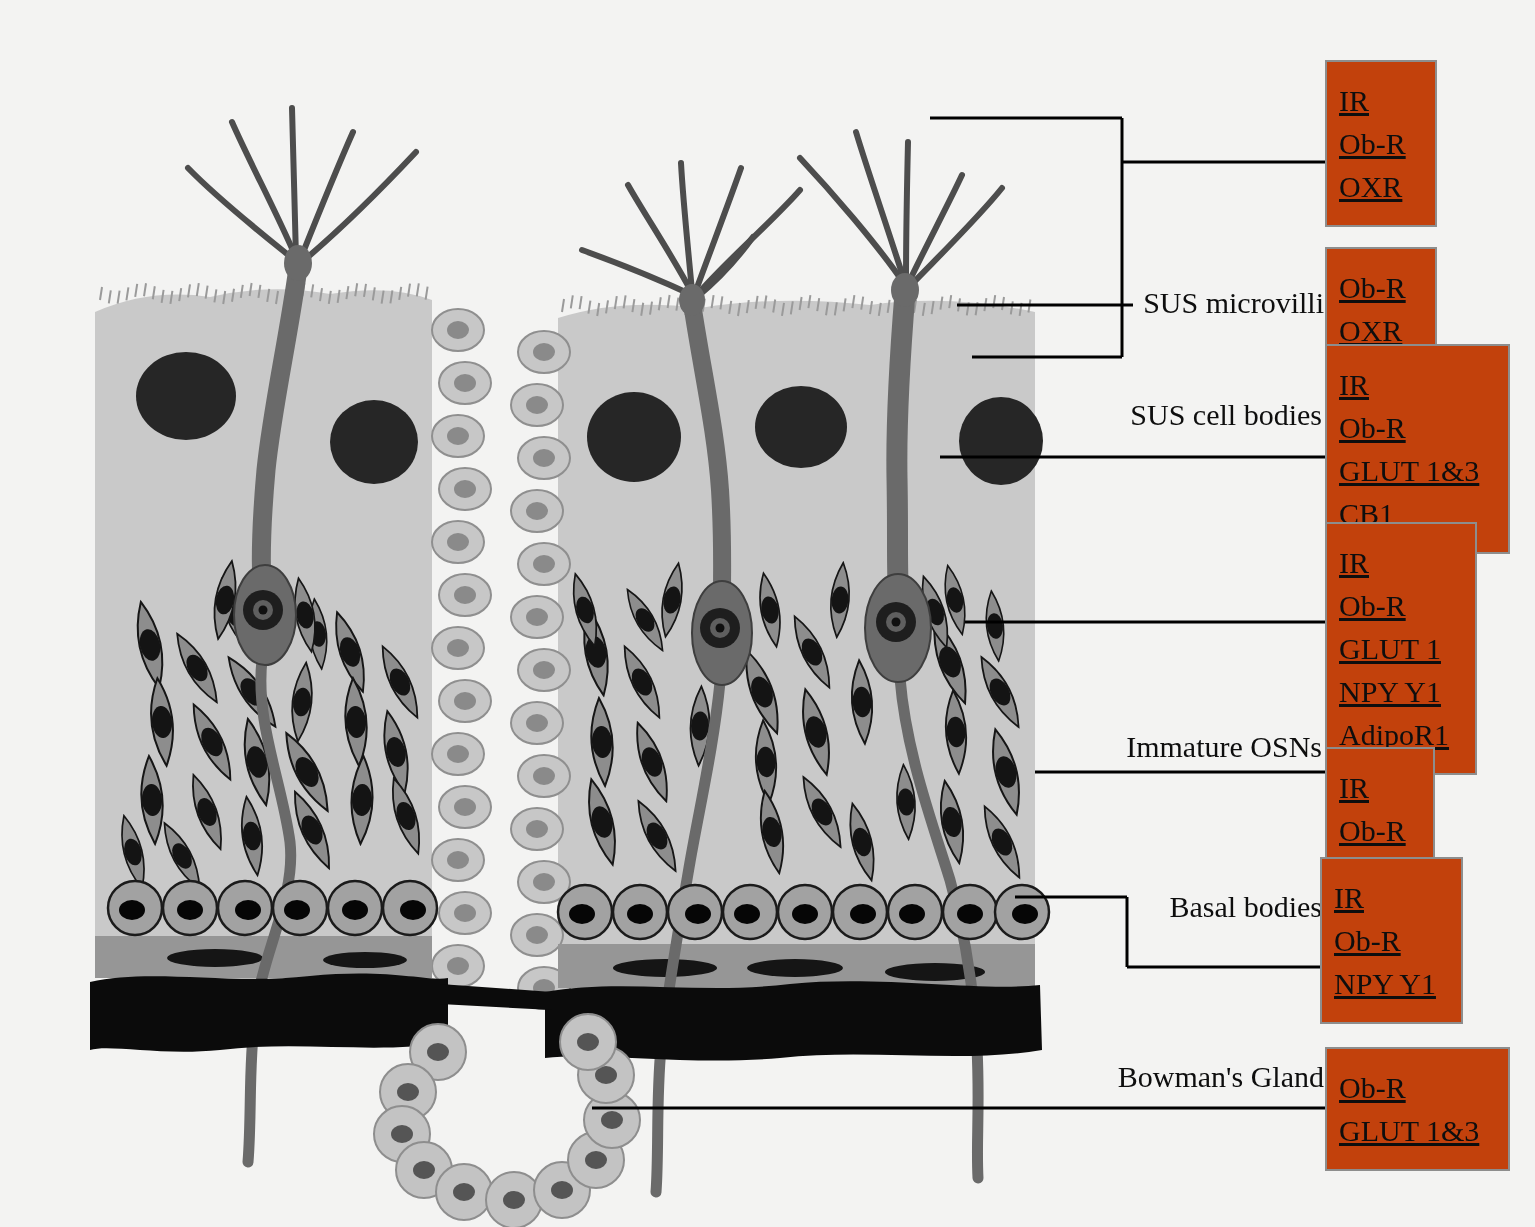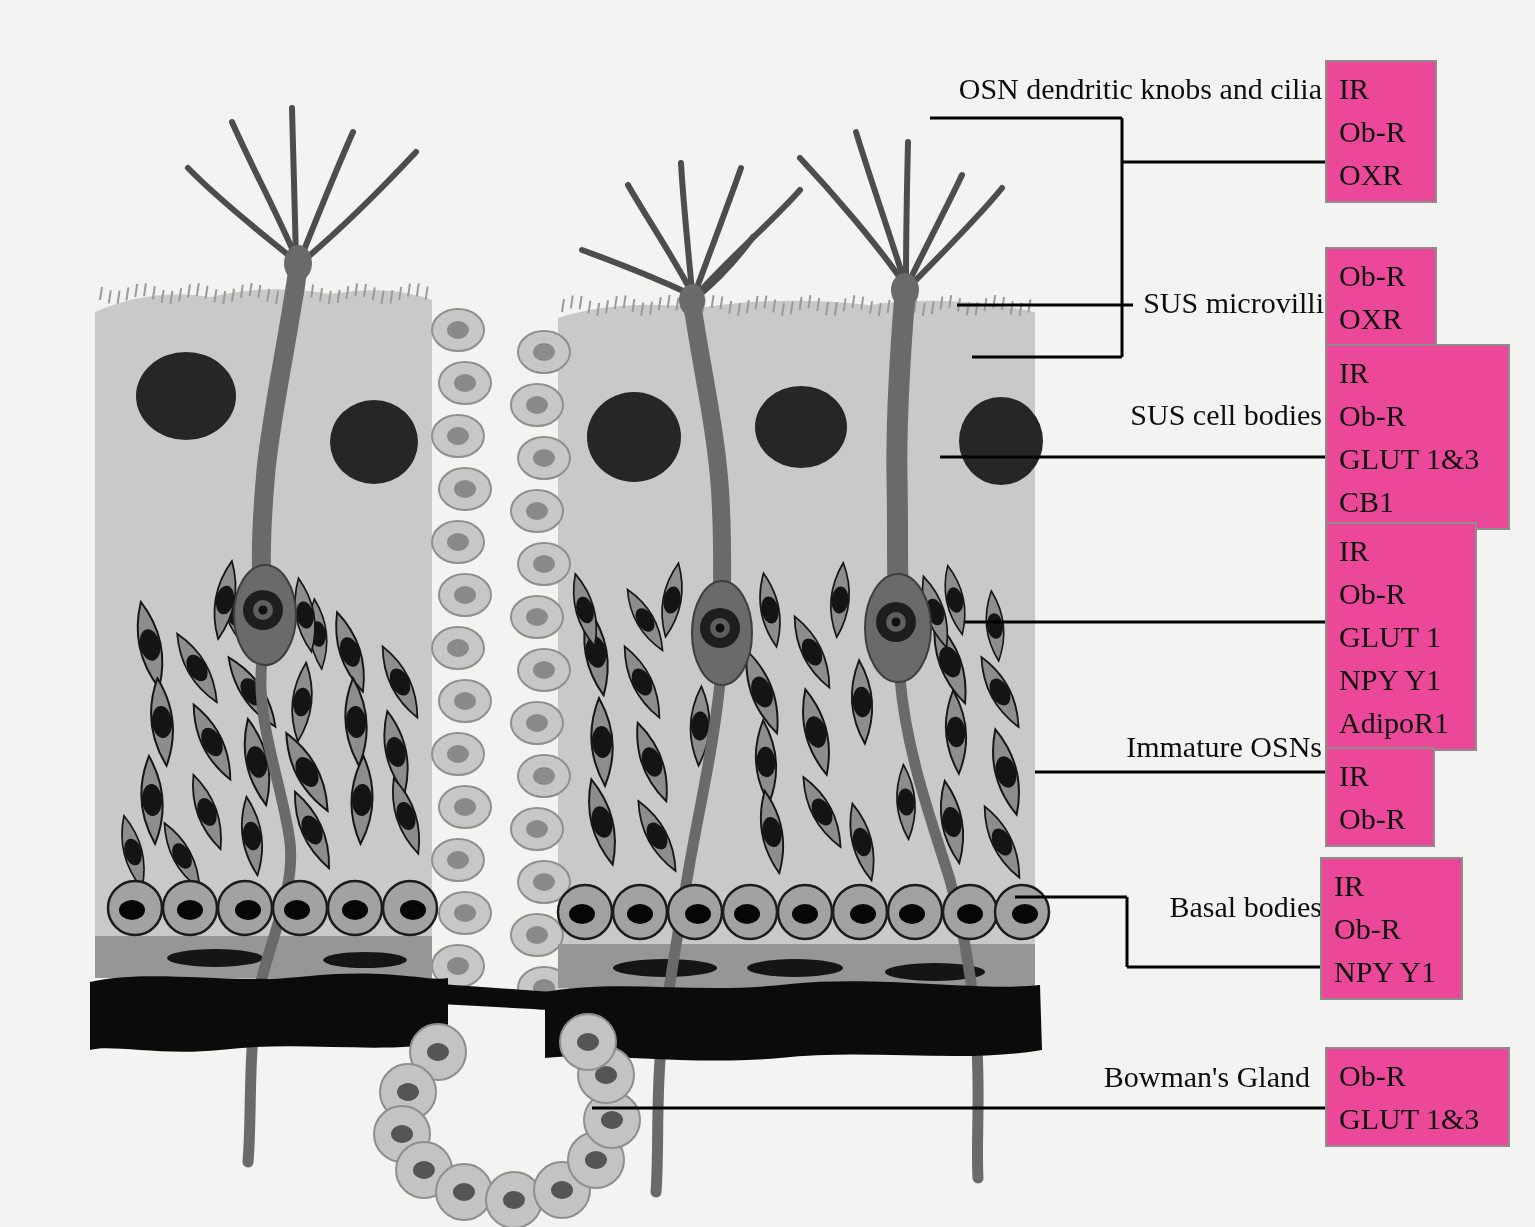--- a/index.html
+++ b/index.html
@@ -9,23 +9,24 @@
     background:#f3f3f2;
     font-family:"Liberation Serif", serif;
   }
   #illustration{position:absolute;left:0;top:0;}
   .flabel{
     position:absolute;font-size:30px;line-height:1.15;color:#0e0e0e;
     text-align:right;white-space:normal;
   }
   .rbox{
     position:absolute;box-sizing:border-box;
-    border:2px solid #8d8d8d;background:#ec4899;
-    padding:5px 12px;font-size:30px;line-height:43px;color:#0e0e0e;
+    border:2px solid #8d8d8d;background:#c2410c;
+    padding:17px 12px;font-size:30px;line-height:43px;color:#0e0e0e;
     white-space:nowrap;
+    text-decoration:underline;
   }
 </style>
 </head>
 <body>
 
 <div id="canvas">
 
   <svg id="illustration" width="1535" height="1227" viewBox="0 0 1535 1227">
 
     <g>
@@ -544,26 +545,25 @@
       <line x1="940" y1="457" x2="1325" y2="457"></line>
       <line x1="965" y1="622" x2="1325" y2="622"></line>
       <line x1="1035" y1="772" x2="1325" y2="772"></line>
       <line x1="1015" y1="897" x2="1127" y2="897"></line>
       <line x1="1127" y1="897" x2="1127" y2="967"></line>
       <line x1="1127" y1="967" x2="1320" y2="967"></line>
       <line x1="592" y1="1108" x2="1325" y2="1108"></line>
     </g>
   </svg>
 
-  <div class="flabel" style="right:213px; top:72px;">OSN dendritic knobs and cilia</div>
   <div class="flabel" style="right:211px; top:286px;">SUS microvilli</div>
   <div class="flabel" style="right:213px; top:398px;">SUS cell bodies</div>
   <div class="flabel" style="right:213px; top:730px;">Immature OSNs</div>
   <div class="flabel" style="right:213px; top:890px;">Basal bodies</div>
-  <div class="flabel" style="right:225px; top:1060px;">Bowman's Gland</div>
+  <div class="flabel" style="right:211px; top:1060px;">Bowman's Gland</div>
 
   <div class="rbox" style="left:1325px; top:60px;  width:112px;">
     <div>IR</div>
     <div>Ob-R</div>
     <div>OXR</div>
   </div>
 
   <div class="rbox" style="left:1325px; top:247px; width:112px;">
     <div>Ob-R</div>
     <div>OXR</div>

